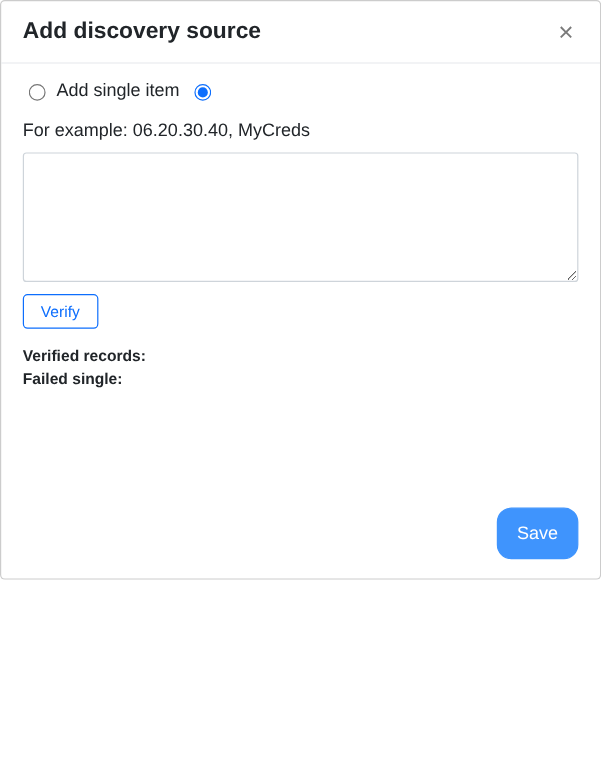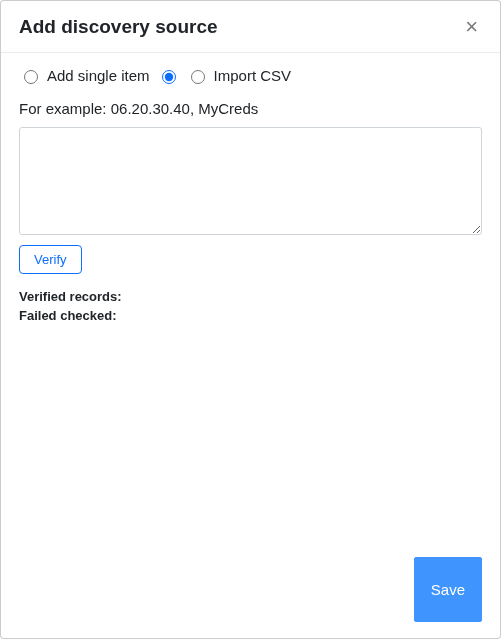--- a/index.html
+++ b/index.html
@@ -7,21 +7,21 @@
   body {
     font-family: "Segoe UI", Arial, sans-serif;
     font-size: 15px;
     color: #212529;
     background: #fff;
     width: 501px;
     height: 639px;
   }
   .modal {
     width: 501px;
-    height: 639px;
+    height: 483px;
     border: 1px solid rgba(0,0,0,0.2);
     border-radius: 4px;
     background: #fff;
     display: flex;
     flex-direction: column;
   }
   .modal-header {
     display: flex;
     align-items: center;
     justify-content: space-between;
@@ -117,22 +117,22 @@
   }
   .modal-footer {
     padding: 10px 18px 16px 18px;
     display: flex;
     justify-content: flex-end;
   }
   .save-btn {
     background: #3f94fd;
     color: #fff;
     border: 1px solid #3f94fd;
-    border-radius: 2px;
-    padding: 23px 16px;
+    border-radius: 12px;
+    padding: 12px 16px;
     font-size: 15px;
     cursor: pointer;
   }
 </style>
 </head>
 <body>
 
 <div class="modal">
 
   <div class="modal-header">
@@ -145,42 +145,38 @@
   <div class="modal-body">
 
     <div class="radio-row">
       <label class="radio-option">
         <input type="radio" name="mode" style="">
         <span>Add single item</span>
       </label>
       <label class="radio-option">
         <input type="radio" name="mode" checked="" style="">
       </label>
-      <label class="radio-option">
-        <input type="radio" name="mode" style="">
-        <span>Import CSV</span>
-      </label>
     </div>
 
     <div class="instructions">
       <div class="example-line">For example: 06.20.30.40, MyCreds</div>
     </div>
 
 
     <textarea class="entry-textarea" value="" style=""></textarea>
 
     <button class="verify-btn">Verify</button>
 
     <div class="status-block">
       <div class="row">
         <span class="status-label">Verified records:</span>
         <span></span>
       </div>
       <div class="row">
-        <span class="status-label">Failed checked:</span>
+        <span class="status-label">Failed single:</span>
         <span></span>
       </div>
     </div>
 
   </div>
 
   <div class="modal-footer">
     <button class="save-btn">Save</button>
   </div>
 

